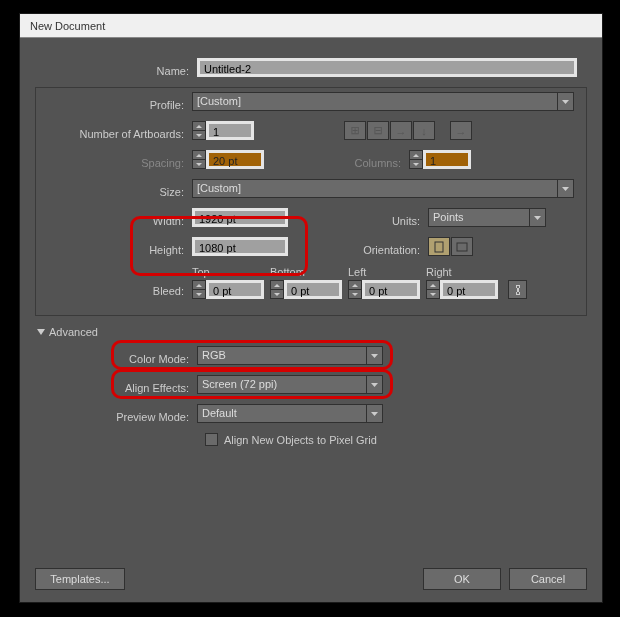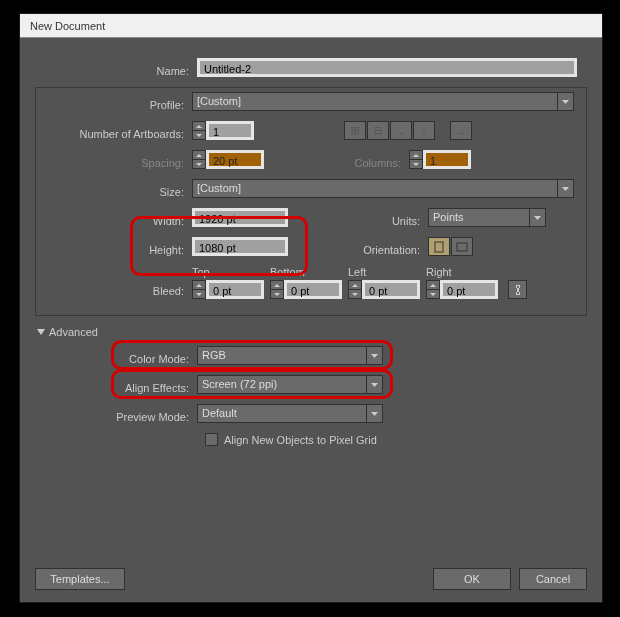--- a/index.html
+++ b/index.html
@@ -302,15 +302,15 @@
         <span>Align New Objects to Pixel Grid</span>
       </div>
     </div>
 
   </div>
 
   <div class="footer">
     <div class="btn" style="width:90px">Templates...</div>
     <div style="flex:1"></div>
     <div class="btn" style="width:78px; margin-right:8px;">OK</div>
-    <div class="btn" style="width:68px">Cancel</div>
+    <div class="btn" style="width:78px">Cancel</div>
   </div>
 </div>
 
 </body></html>

